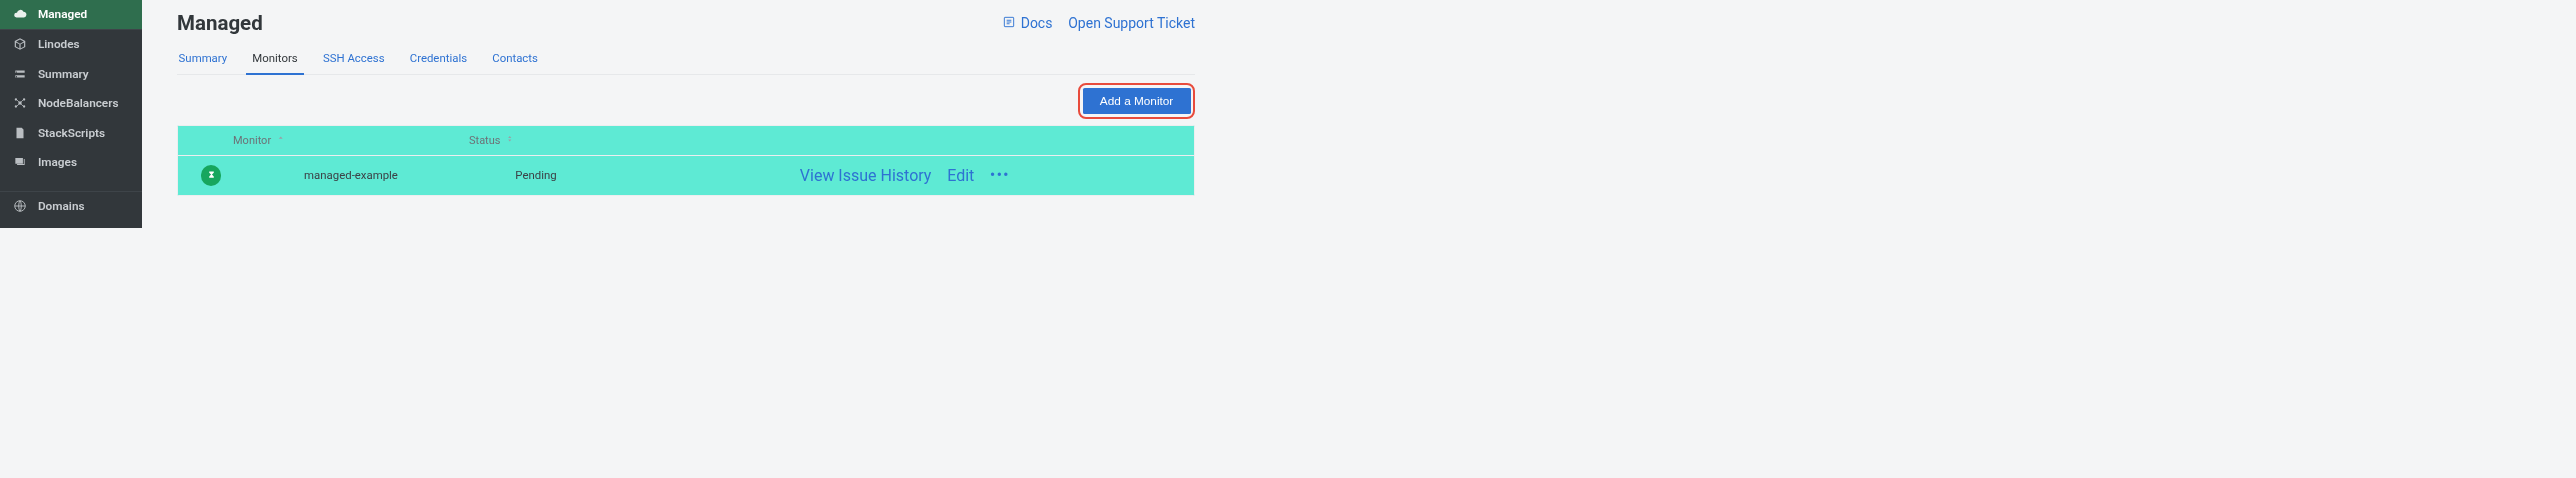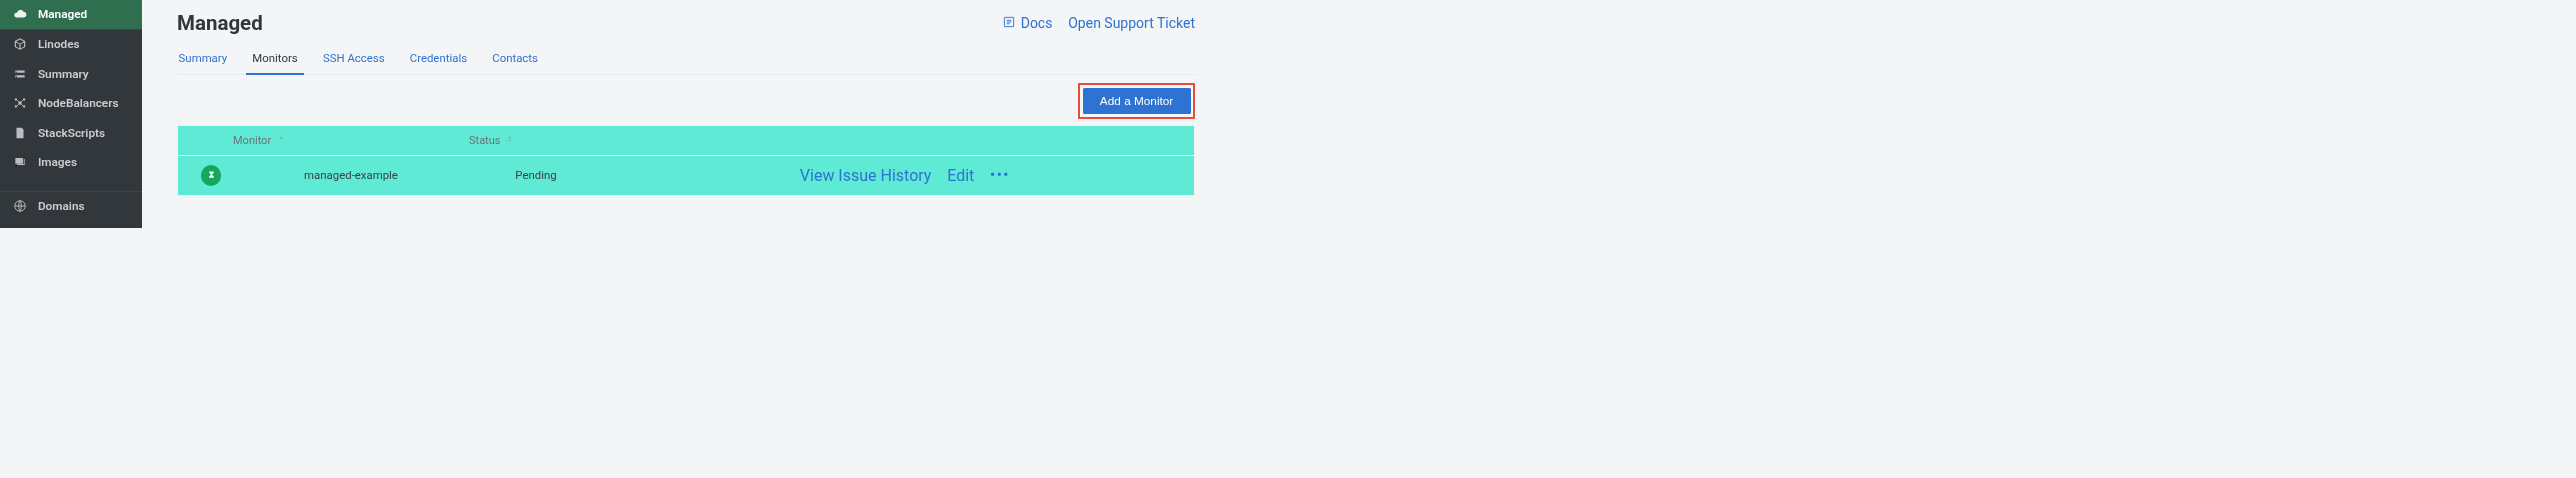--- a/index.html
+++ b/index.html
@@ -129,21 +129,21 @@
 
   
   .action-bar {
     display: flex;
     justify-content: flex-end;
     padding: 7.9px 0 6.3px 0;
   }
   .add-wrap {
     border: 2.4px solid #e84b3c;
     padding: 2.4px;
-    border-radius: 1px;
+    border-radius: 8px;
   }
   .add-btn {
     background: #2e72d2;
     color: #fff;
     border: none;
     font-size: 11.8px;
     padding: 6.3px 17.3px;
     cursor: pointer;
     border-radius: 1.6px;
   }

